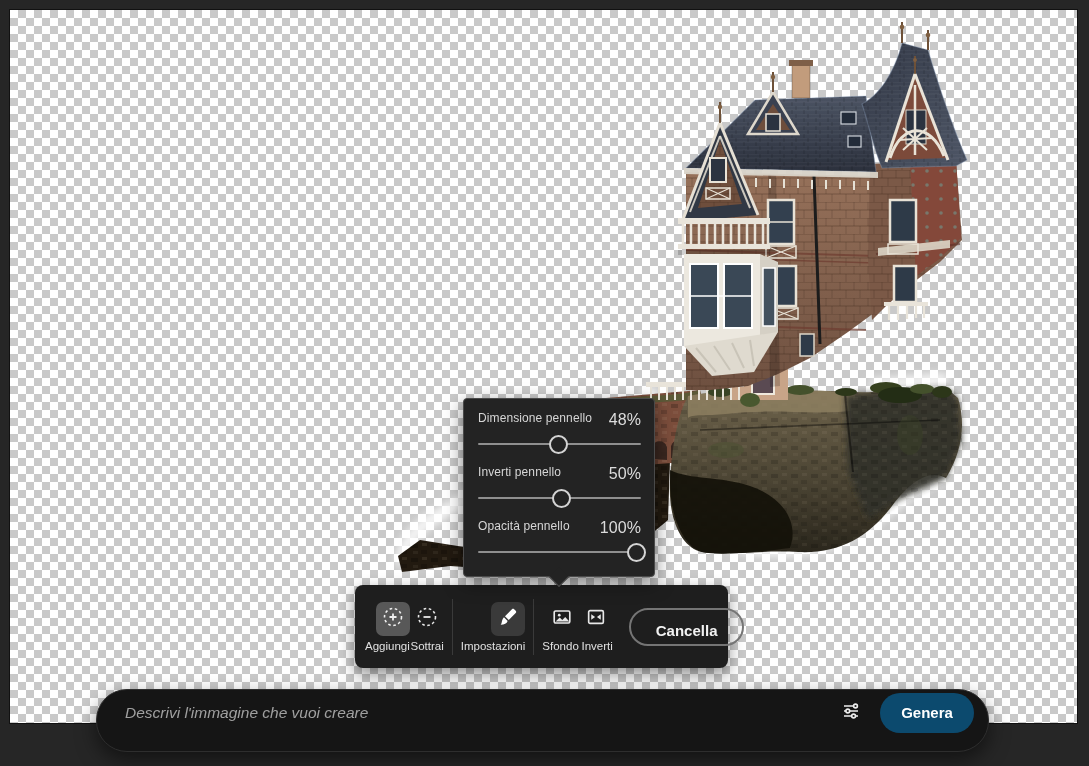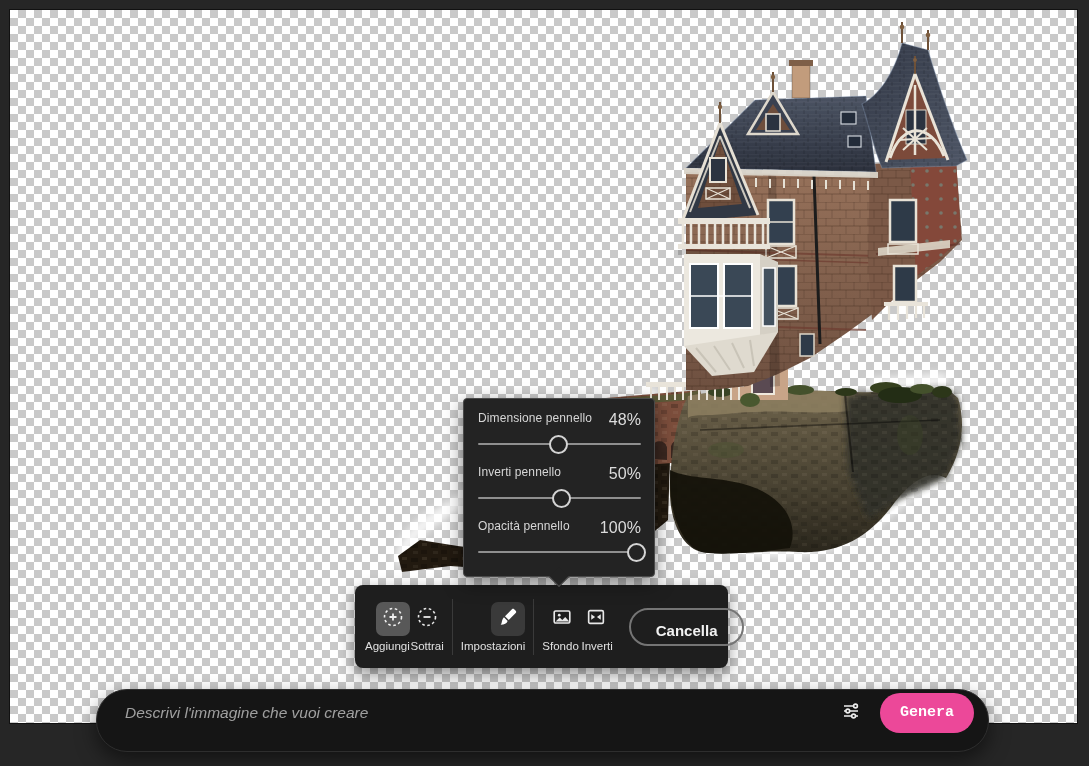--- a/index.html
+++ b/index.html
@@ -77,22 +77,22 @@
     z-index:25;
   }
   .prompt-input {
     flex:1; background:transparent; border:none; outline:none;
     color:#e8e8e8; font-size:15.5px; font-family:inherit;
   }
   .prompt-input::placeholder { color:#a0a0a0; font-style:italic; }
   .tune-btn { width:30px; height:30px; display:flex; align-items:center; justify-content:center; cursor:pointer; margin-right:14px; flex:none; }
   .generate-btn {
     width:94px; height:40px; border:none; border-radius:20px;
-    background:#ec4899; color:#ffffff; font-size:15px; font-weight:700;
-    font-family:Liberation Mono, monospace; cursor:pointer; flex:none;
+    background:#0c4a6e; color:#ffffff; font-size:15px; font-weight:700;
+    font-family:Liberation Sans, sans-serif; cursor:pointer; flex:none;
   }
 </style>
 </head>
 <body>
 
 <div class="canvas">
   <svg width="1067" height="713" viewBox="0 0 1067 713">
     <defs>
       <linearGradient id="roofG" x1="0" y1="0" x2="0" y2="1">
         <stop offset="0" stop-color="#4b5363"></stop>

